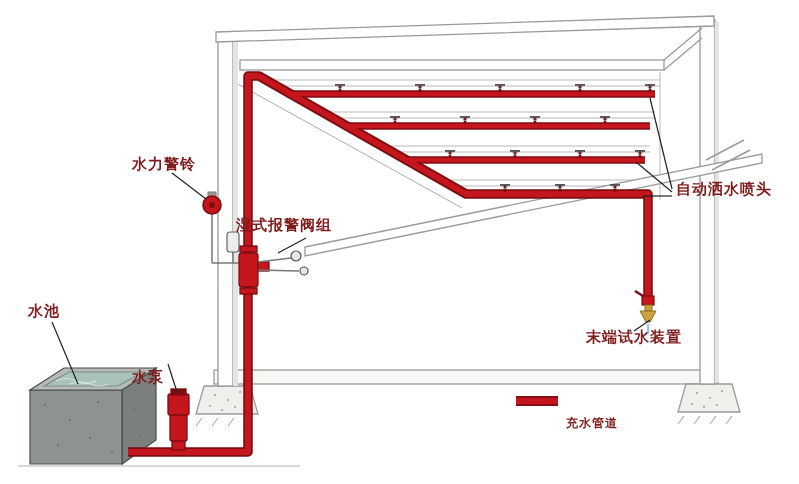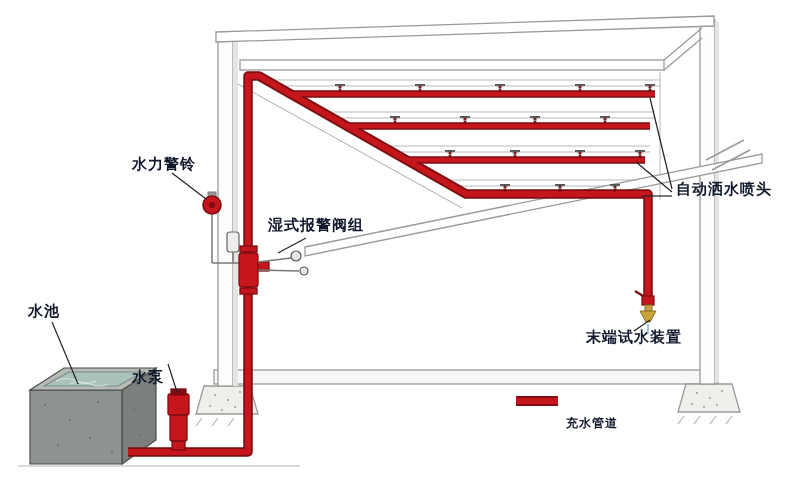--- a/index.html
+++ b/index.html
@@ -2,21 +2,21 @@
 <html><head>
 <meta charset="utf-8">
 <style>
   html,body{margin:0;padding:0;background:#fff;}
   .stage{
     position:relative;width:799px;height:484px;background:#fff;overflow:hidden;
     font-family:"Liberation Sans",sans-serif;
   }
   .stage svg{position:absolute;left:0;top:0;}
   .lbl{
-    position:absolute;color:#0f172a;font-weight:bold;font-size:15px;
+    position:absolute;color:#7f1d1d;font-weight:bold;font-size:15px;
     white-space:nowrap;letter-spacing:1px;line-height:1.2;text-align:center;
   }
   .lbl.big{font-size:12px;margin-top:25px;}
 </style>
 </head>
 <body>
 
 <div class="stage">
   <svg width="799" height="484" viewBox="0 0 799 484">
     <defs>
@@ -194,19 +194,19 @@
       <line x1="52" y1="322" x2="78" y2="384"></line>
       <line x1="168" y1="364" x2="177" y2="392"></line>
       <line x1="672" y1="189" x2="650" y2="98"></line>
       <line x1="672" y1="192" x2="636" y2="162"></line>
       <line x1="672" y1="196" x2="642" y2="196"></line>
       <line x1="634" y1="331" x2="650" y2="320"></line>
     </g>
   </svg>
 
   <div class="lbl" style="left:132px;top:155px;">水力警铃</div>
-  <div class="lbl" style="left:268px;top:216px;">湿式报警阀组</div>
+  <div class="lbl" style="left:236px;top:216px;">湿式报警阀组</div>
   <div class="lbl" style="left:28px;top:302px;font-family:Liberation Serif, serif;">水池</div>
   <div class="lbl" style="left:132px;top:344px;margin-top:24px;">水泵</div>
   <div class="lbl" style="left:586px;top:328px;">末端试水装置</div>
   <div class="lbl" style="left:676px;top:180px;">自动洒水喷头</div>
   <div class="lbl big" style="left:566px;top:391px;">充水管道</div>
 </div>
 
 </body></html>

